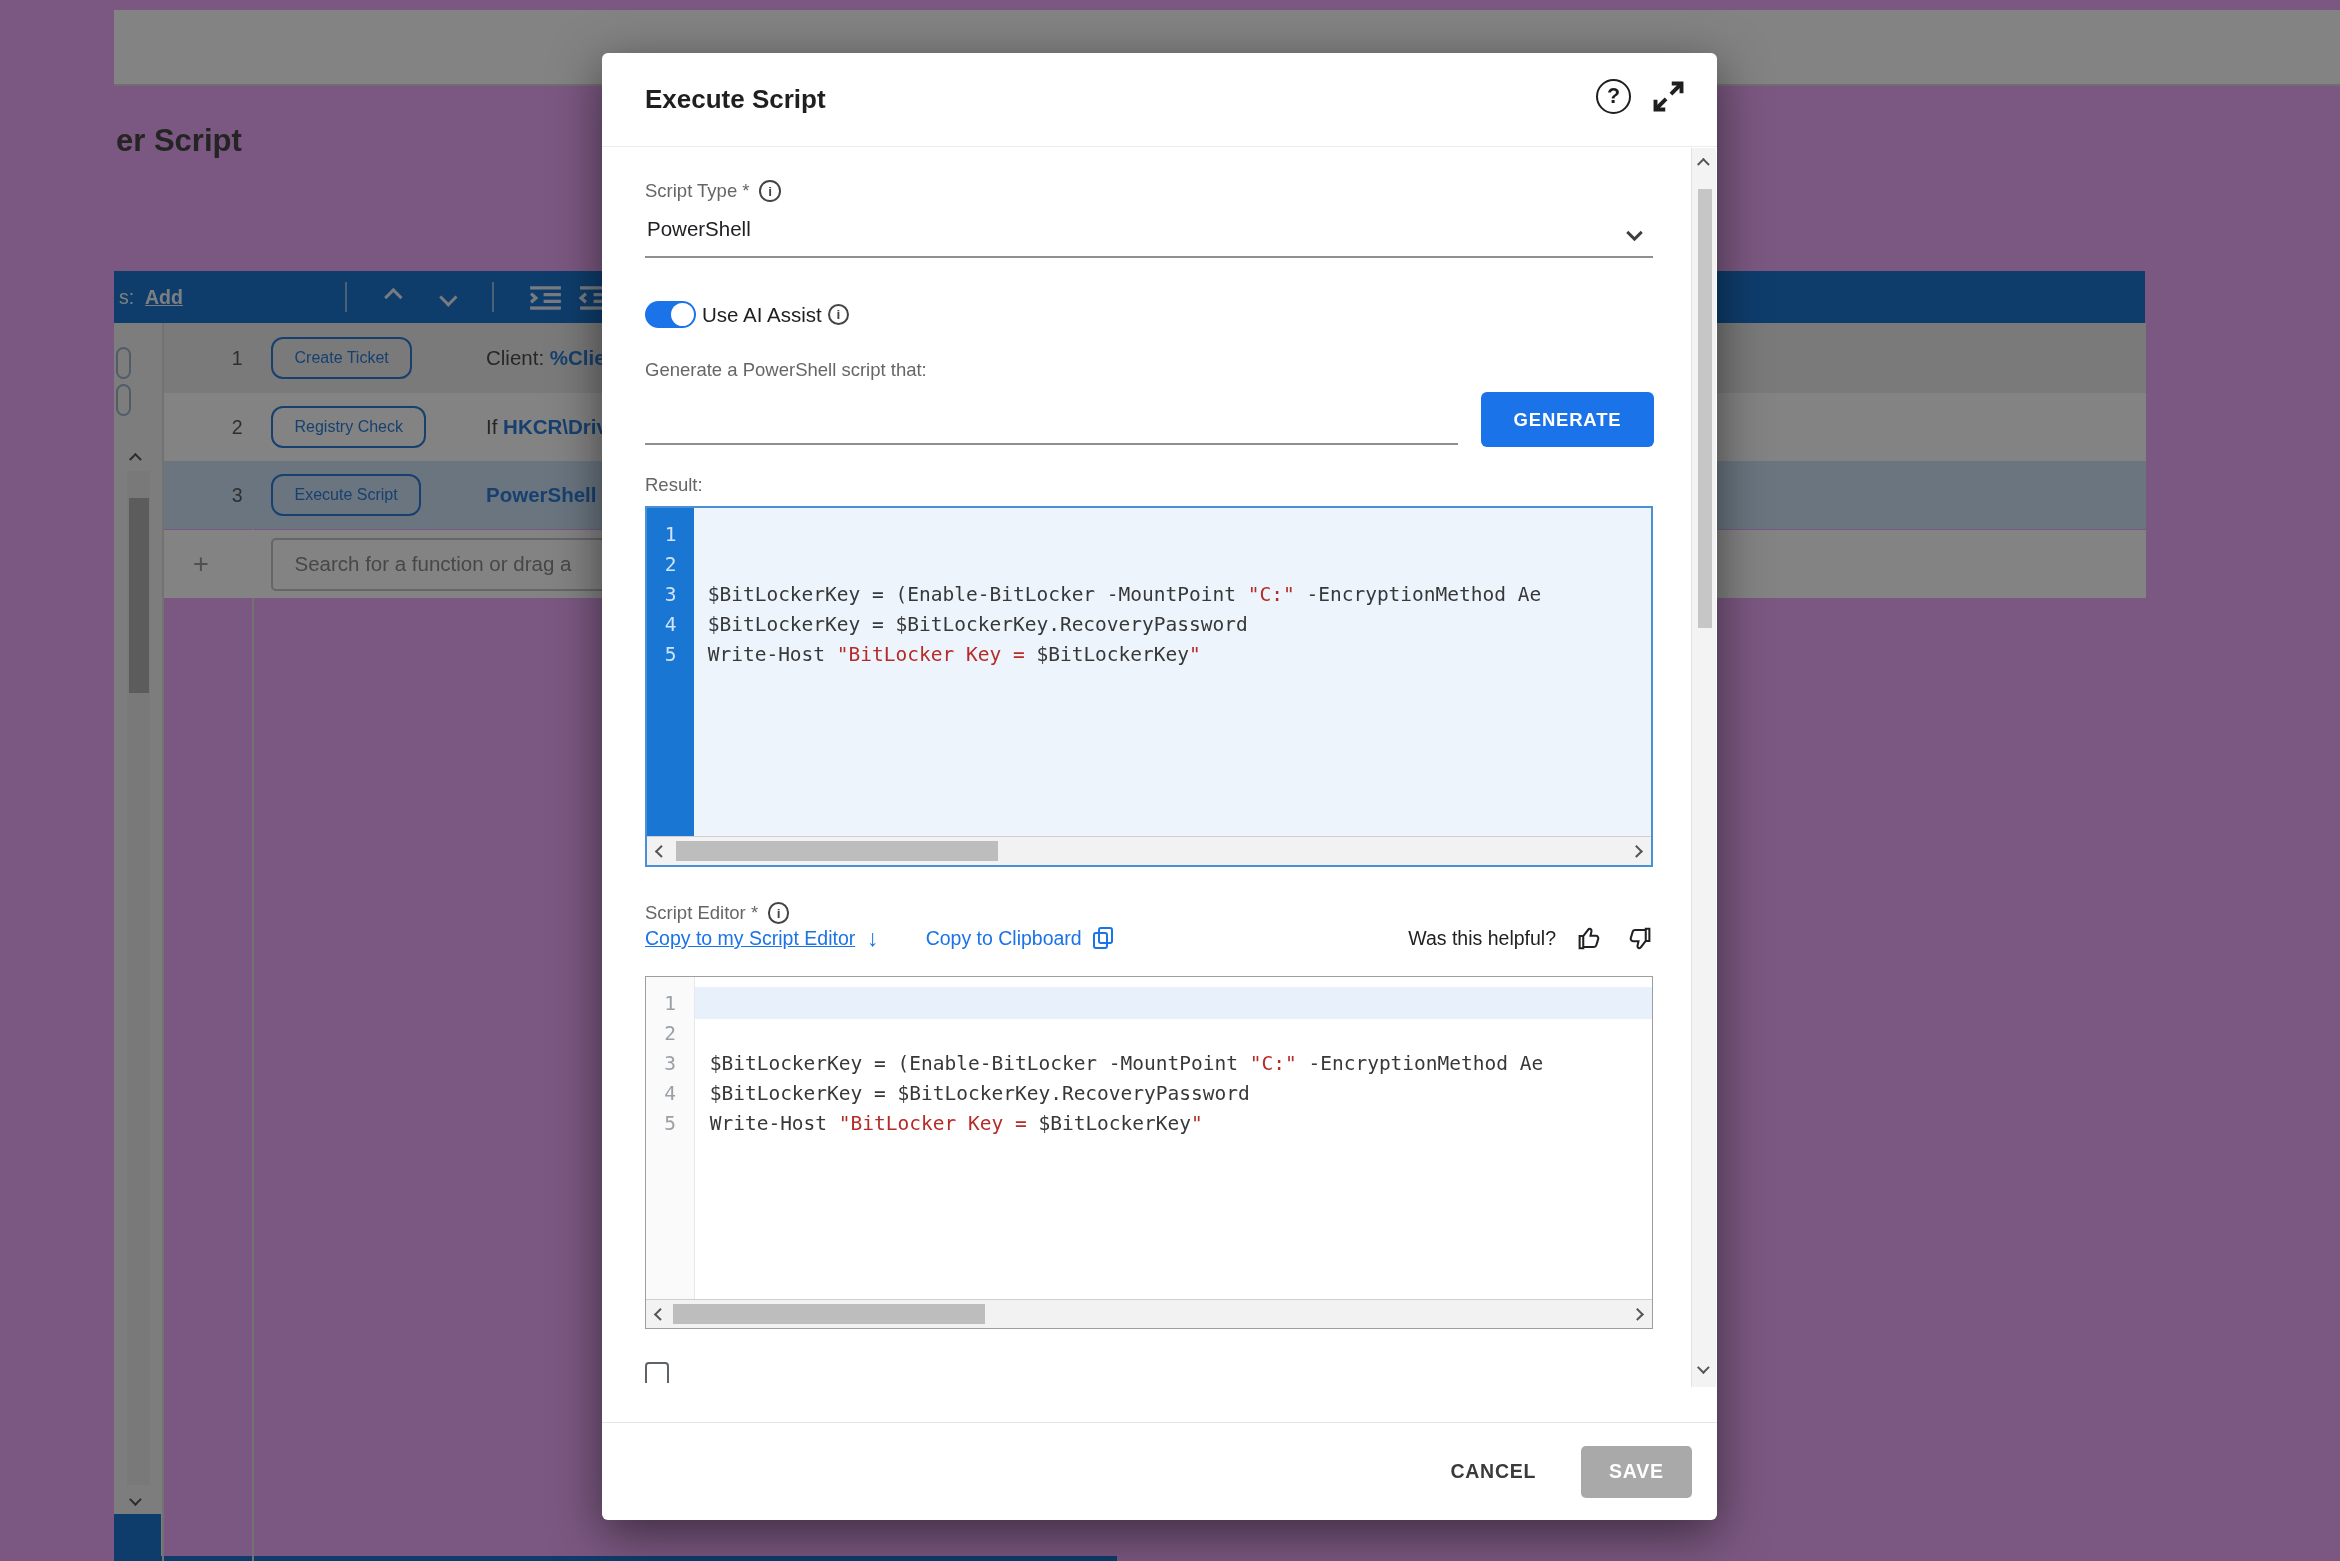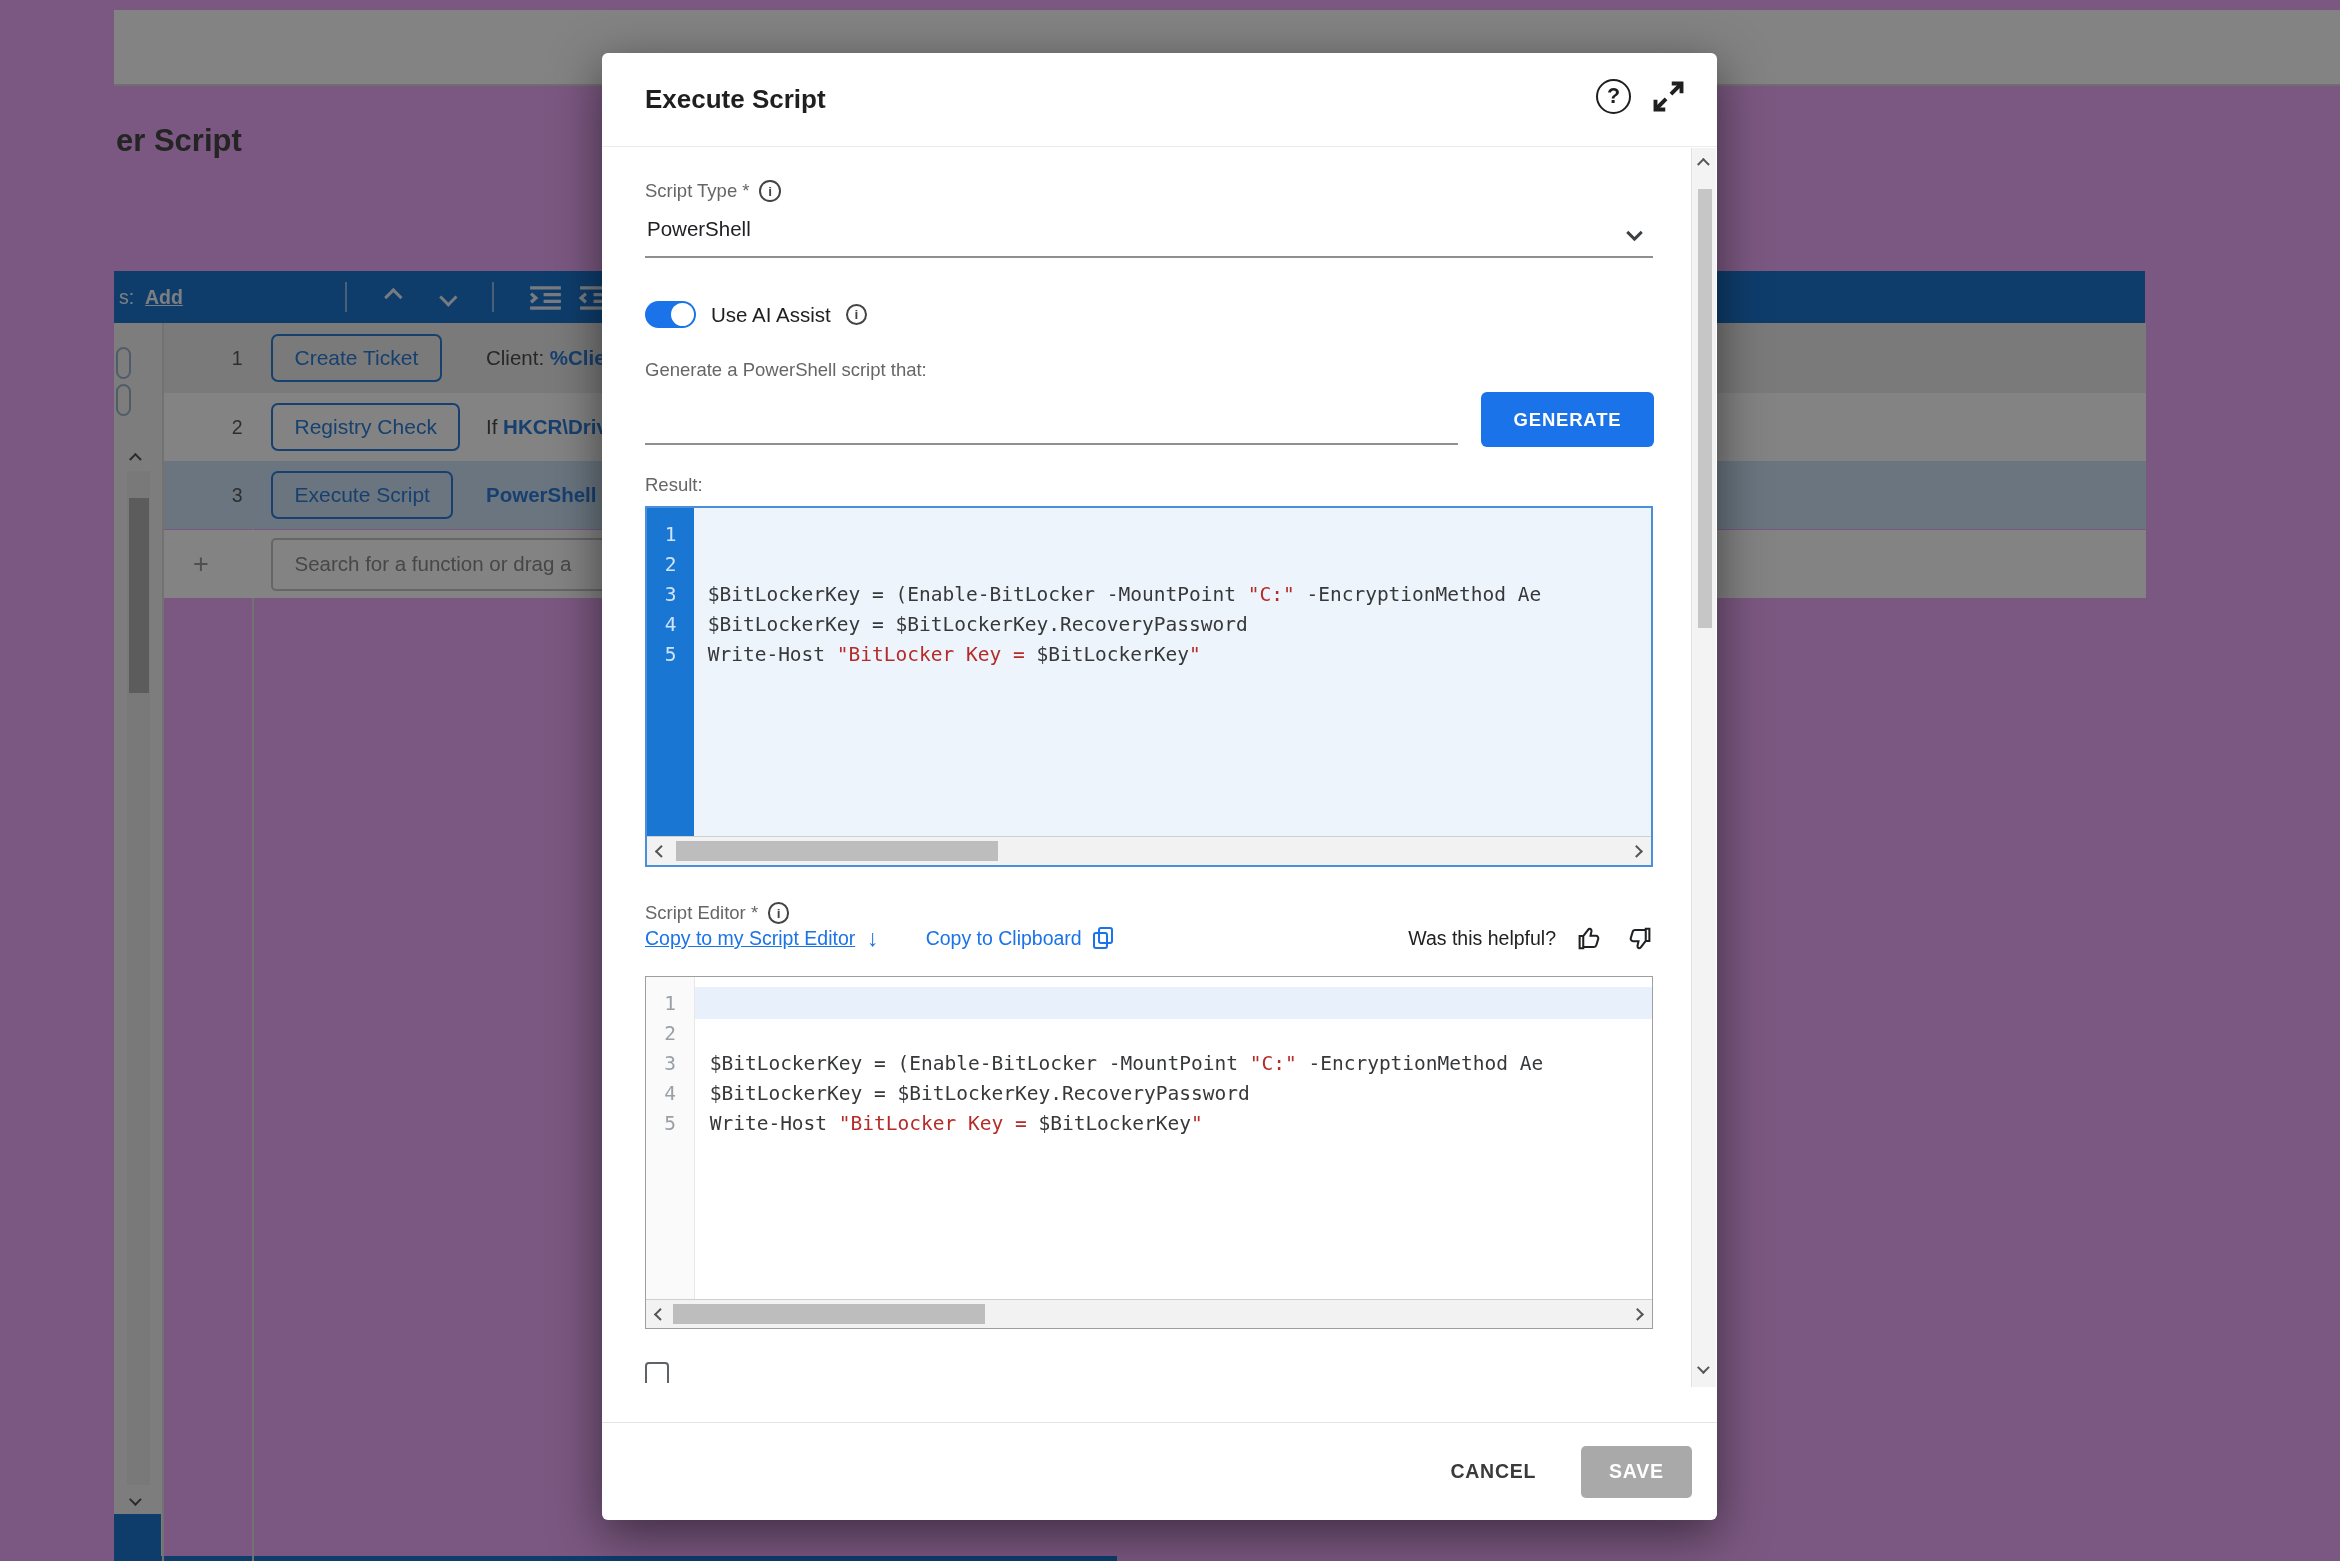--- a/index.html
+++ b/index.html
@@ -27,22 +27,22 @@
   .rail-btn{position:absolute;left:114px;top:1514px;width:47px;height:48px;background:#1c78d2;}
   .bottom-line{position:absolute;left:114px;top:1556px;width:1003px;height:4.9px;background:#1c78d2;}
   .rows{position:absolute;left:164px;top:323px;width:1982px;height:275px;}
   .vline{position:absolute;top:323px;width:2px;height:1239px;background:#dedede;}
   .srow{position:absolute;left:0;width:1982px;display:flex;align-items:center;}
   .row-1{top:0;height:70px;background:#ededed;}
   .row-2{top:70px;height:68px;background:#ffffff;}
   .row-3{top:138px;height:68px;background:#cfe3f7;}
   .row-4{top:207px;height:68px;background:#ffffff;}
   .rnum{position:absolute;left:19.5px;width:59px;text-align:right;font-size:19.5px;color:#5a5a5a;}
-  .chip{position:absolute;left:107px;border:2.4px solid #2e7ed8;color:#2e7ed8;border-radius:7px;
-        padding:9.8px 21.5px;font-size:21px;background:transparent;white-space:nowrap;}
+  .chip{position:absolute;left:107px;border:2.4px solid #2e7ed8;color:#2e7ed8;border-radius:12px;
+        padding:9.8px 21.5px;font-size:16px;background:transparent;white-space:nowrap;}
   .rtext{position:absolute;left:322px;font-size:20.5px;color:#4d4d4d;white-space:nowrap;}
   .rlink{color:#2e7ed8;font-weight:bold;}
   .plus{position:absolute;left:29px;font-size:27px;color:#9a9a9a;}
   .searchbox{position:absolute;left:107px;top:7.8px;width:819px;height:53px;border:2px solid #c6c6c6;
              border-radius:4.9px;background:#fff;display:flex;align-items:center;padding-left:21.5px;}
   .searchbox span{font-size:20.5px;color:#8b8b8b;}
   
   .overlay{position:absolute;inset:0;background:rgba(0,0,0,0.485);z-index:10;}
   
   .modal{position:absolute;left:602px;top:53px;width:1115px;height:1467px;background:#fff;z-index:20;
@@ -54,21 +54,21 @@
   .expand-ic{position:absolute;left:1047px;top:24.4px;width:39px;height:39px;}
   .m-sb{position:absolute;left:1089px;top:95px;width:25px;height:1239px;background:#f3f3f3;border-left:1px solid #e2e2e2;}
   .m-sb .chev{position:absolute;left:6.8px;}
   .m-thumb{position:absolute;left:5.9px;top:41px;width:13.7px;height:439px;background:#c6c6c6;}
   .label{position:absolute;left:43px;font-size:18.5px;color:#666;display:flex;align-items:center;gap:9.8px;}
   .info-ic{display:inline-flex;width:21.5px;height:21.5px;border:2px solid #444;border-radius:50%;
            align-items:center;justify-content:center;font-size:13.7px;color:#444;font-weight:bold;}
   .value{position:absolute;left:45px;font-size:20.5px;color:#202124;}
   .hr{position:absolute;left:43px;height:2px;background:#8f8f8f;}
   .sel-chev{position:absolute;left:1018px;top:168px;}
-  .toggle-row{position:absolute;left:43px;top:248px;display:flex;align-items:center;gap:15px;}
+  .toggle-row{position:absolute;left:43px;top:248px;display:flex;align-items:center;gap:6px;}
   .toggle{width:51px;height:27px;border-radius:14.6px;background:#1a73e8;position:relative;}
   .knob{position:absolute;right:2px;top:2px;width:23.4px;height:23.4px;border-radius:50%;background:#fff;}
   .toggle-label{font-size:20.5px;color:#1f1f1f;}
   .gen-btn{position:absolute;left:879px;top:339px;width:173px;height:55px;background:#1a73e8;border:none;
            border-radius:5.9px;color:#fff;font-size:18.5px;font-weight:bold;letter-spacing:0.8px;
            font-family:"Liberation Sans",sans-serif;}
   
   .editor{position:absolute;left:43px;width:1008px;overflow:hidden;}
   .ed-result{top:453px;height:361px;border:2.4px solid #4a90d8;background:#edf4fb;}
   .ed-script{top:923px;height:353px;border:1.5px solid #9e9e9e;background:#ffffff;}

